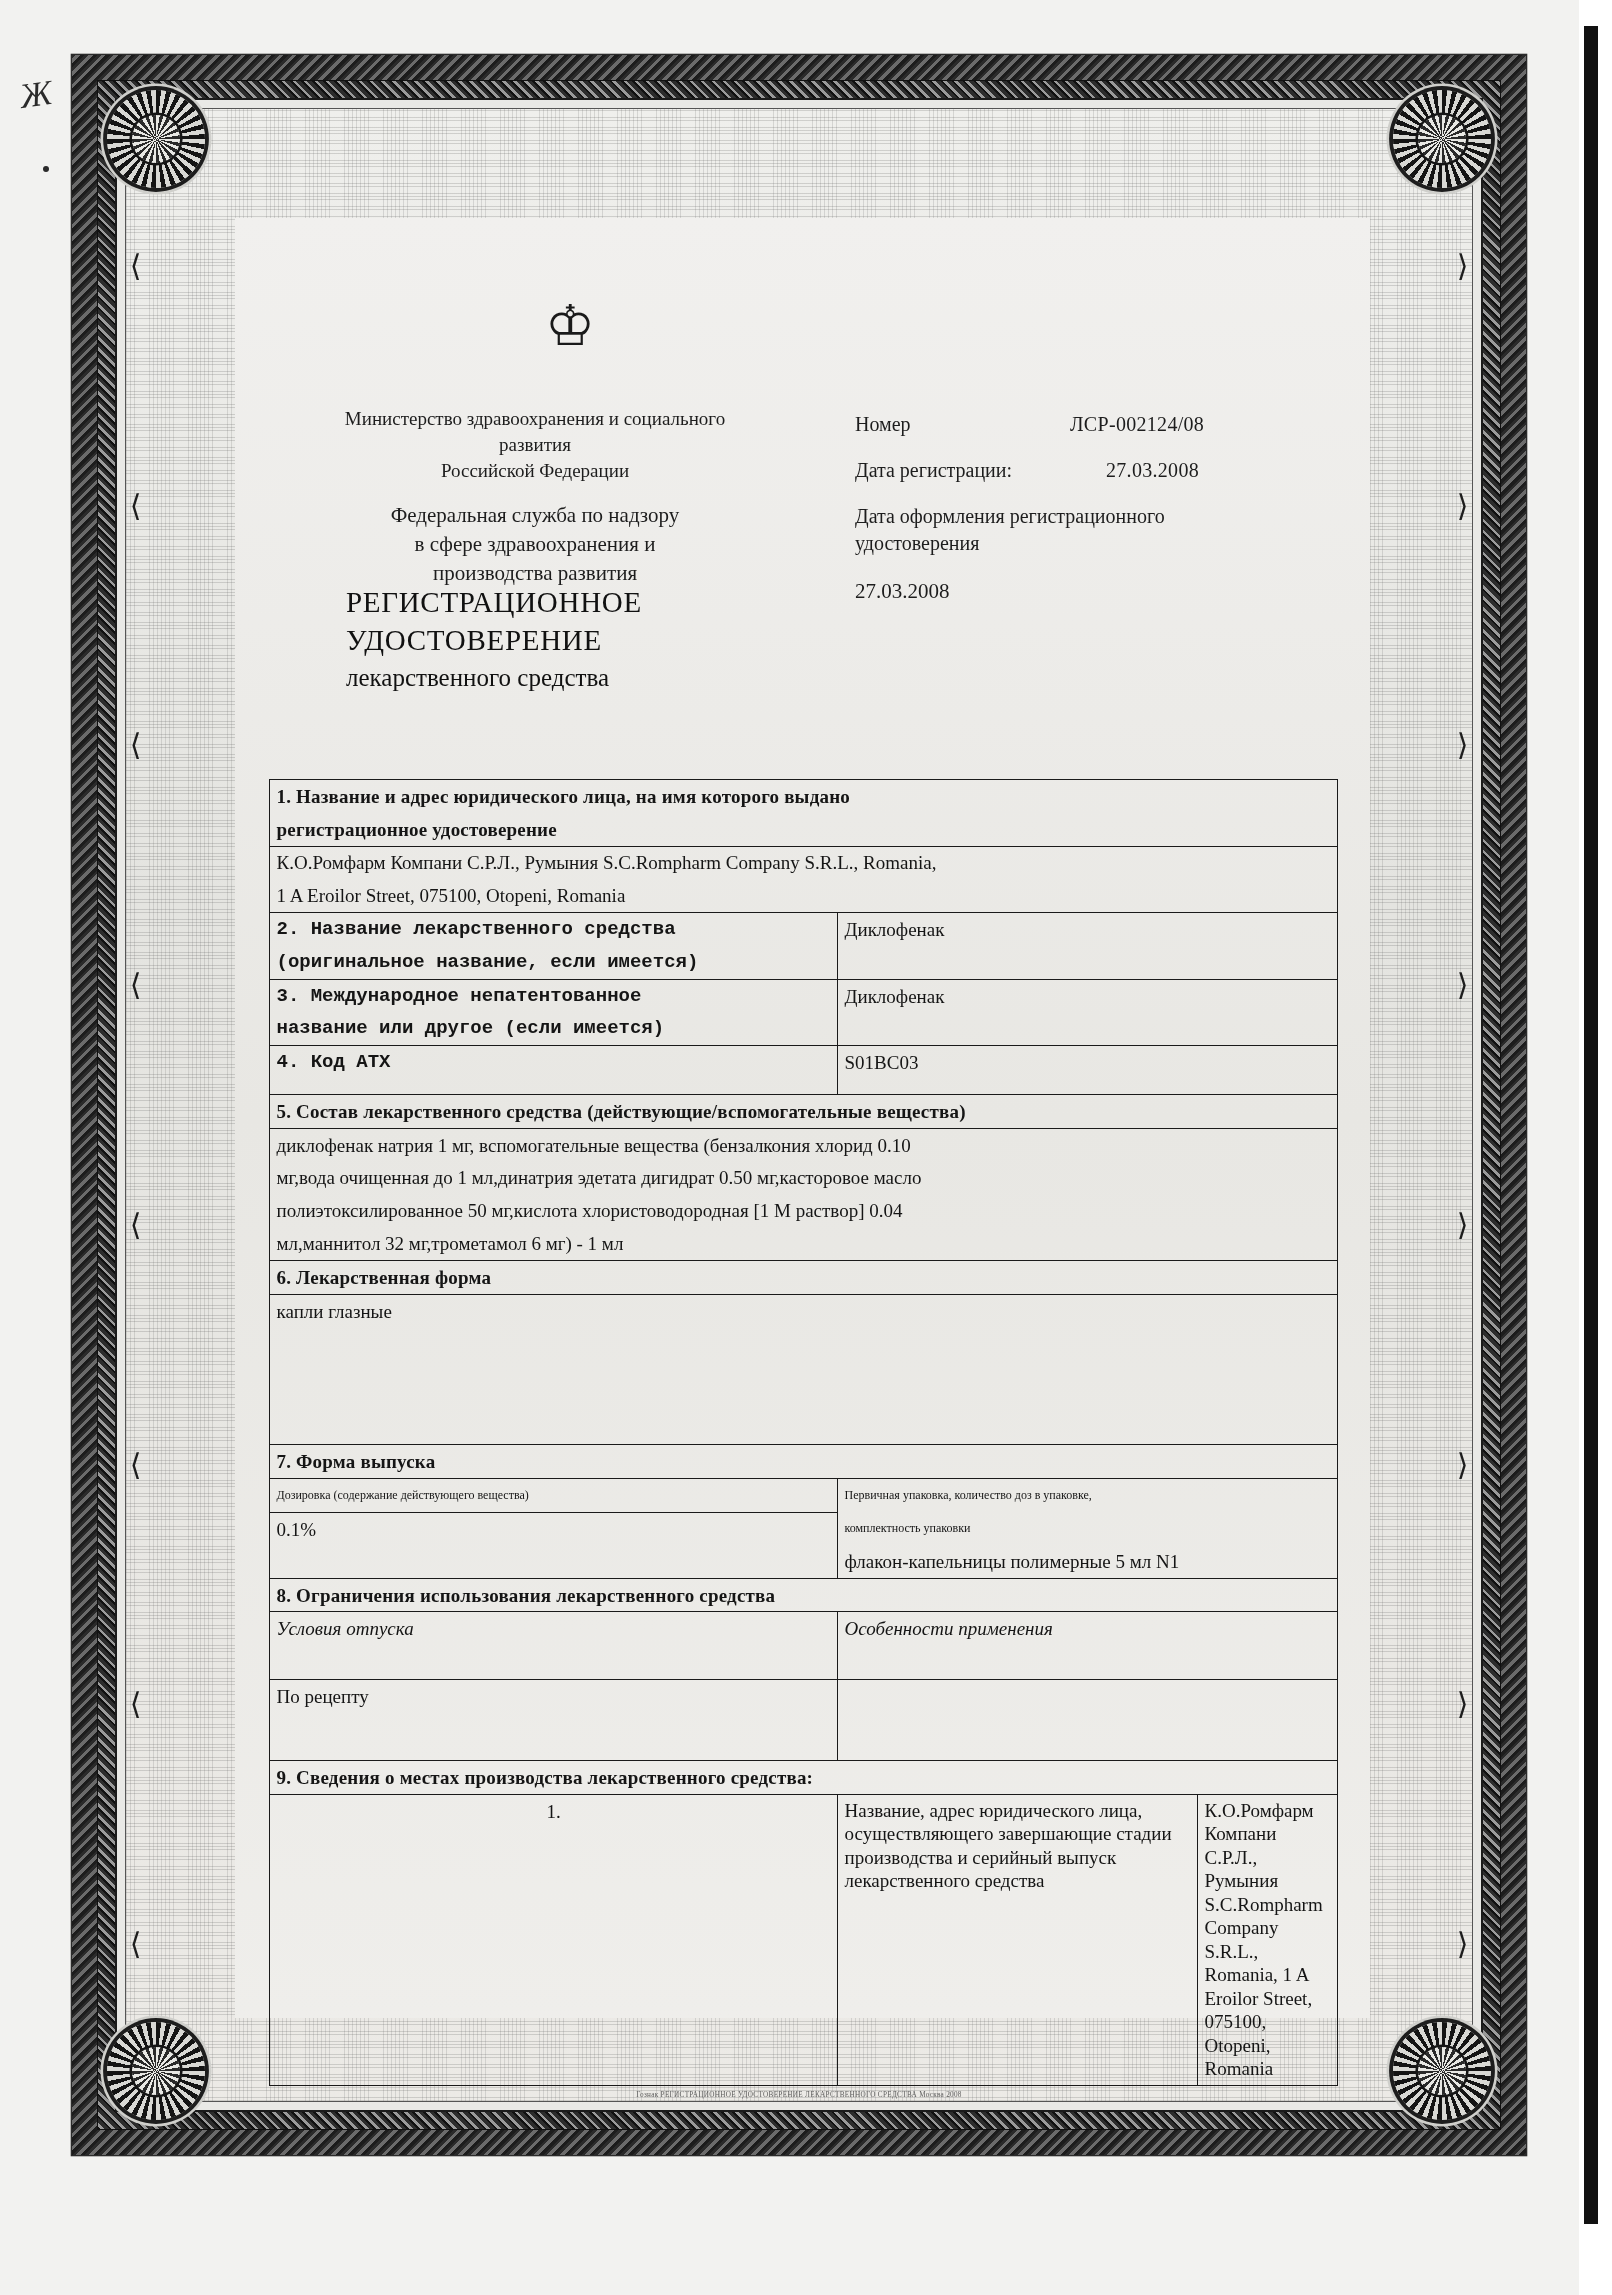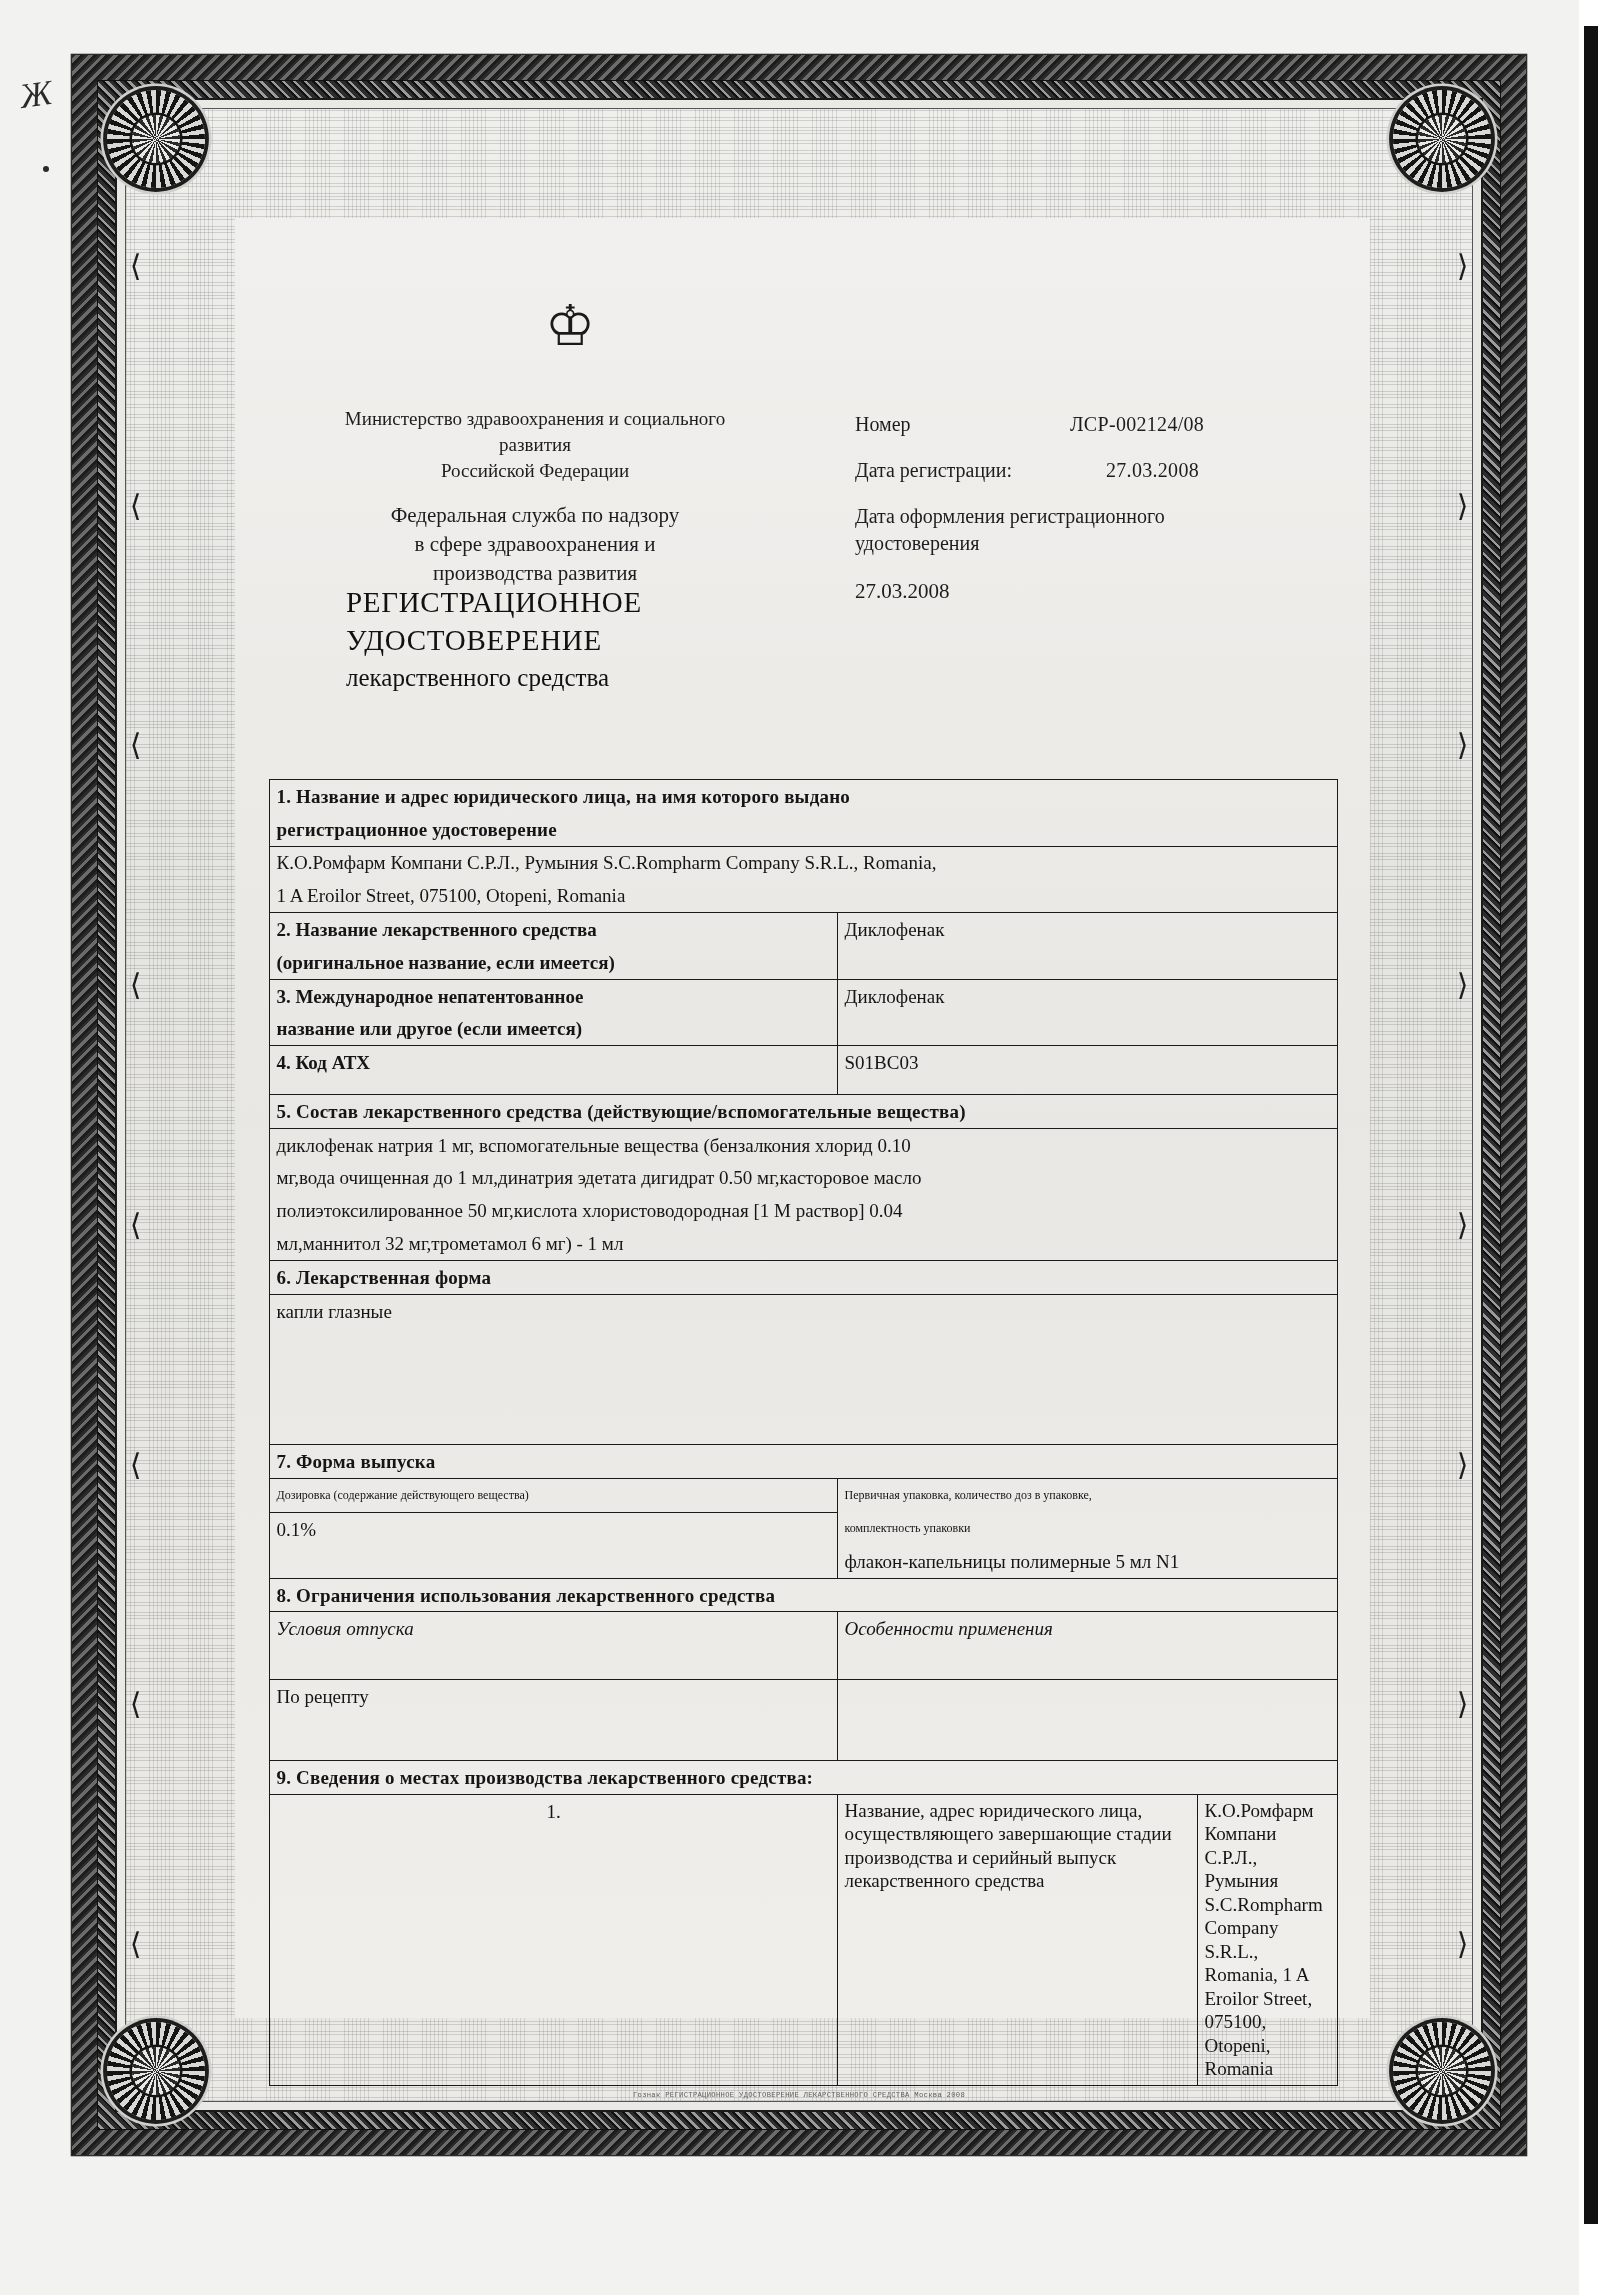--- a/index.html
+++ b/index.html
@@ -156,21 +156,21 @@
   
   .bottom-microtext {
     position: absolute;
     left: 50%;
     transform: translateX(-50%);
     bottom: 56px;
     font-size: 7.2px;
     color: #444;
     white-space: nowrap;
     letter-spacing: 0.3px;
-    font-family: Liberation Mono, monospace;
+    font-family: Liberation Serif, serif;
     opacity: .85;
   }
 
   
   .sheet {
     position: absolute;
     left: 163px; top: 163px;
     width: 1135px;
     height: 1800px;
     background: linear-gradient(180deg,#f1f0ee 0%, #e8e7e3 50%, #efeeeb 100%);
@@ -247,21 +247,21 @@
     border: 1.3px solid #1a1a1a;
     padding: 3.9px 6.5px;
     vertical-align: top;
     line-height: 25px;
   }
   .sec-head {
     font-weight: bold;
     letter-spacing: 0.2px;
     line-height: 26px;
   }
-  .lbl-bold { font-weight: bold; }
+  .lbl-bold { font-weight: bold; font-family: Liberation Mono, monospace; }
   .ital { font-style: italic; }
   .nobrd-top { border-top: none !important; }
   .nobrd-bottom { border-bottom: none !important; }
   .cell-tall { height: 72px; }
   .small { font-size: 12px; line-height: 20px; margin-left: 32px; }
   .num-cell { width: 39px; text-align: center; vertical-align: middle; }
 </style>
 </head>
 <body>
 

